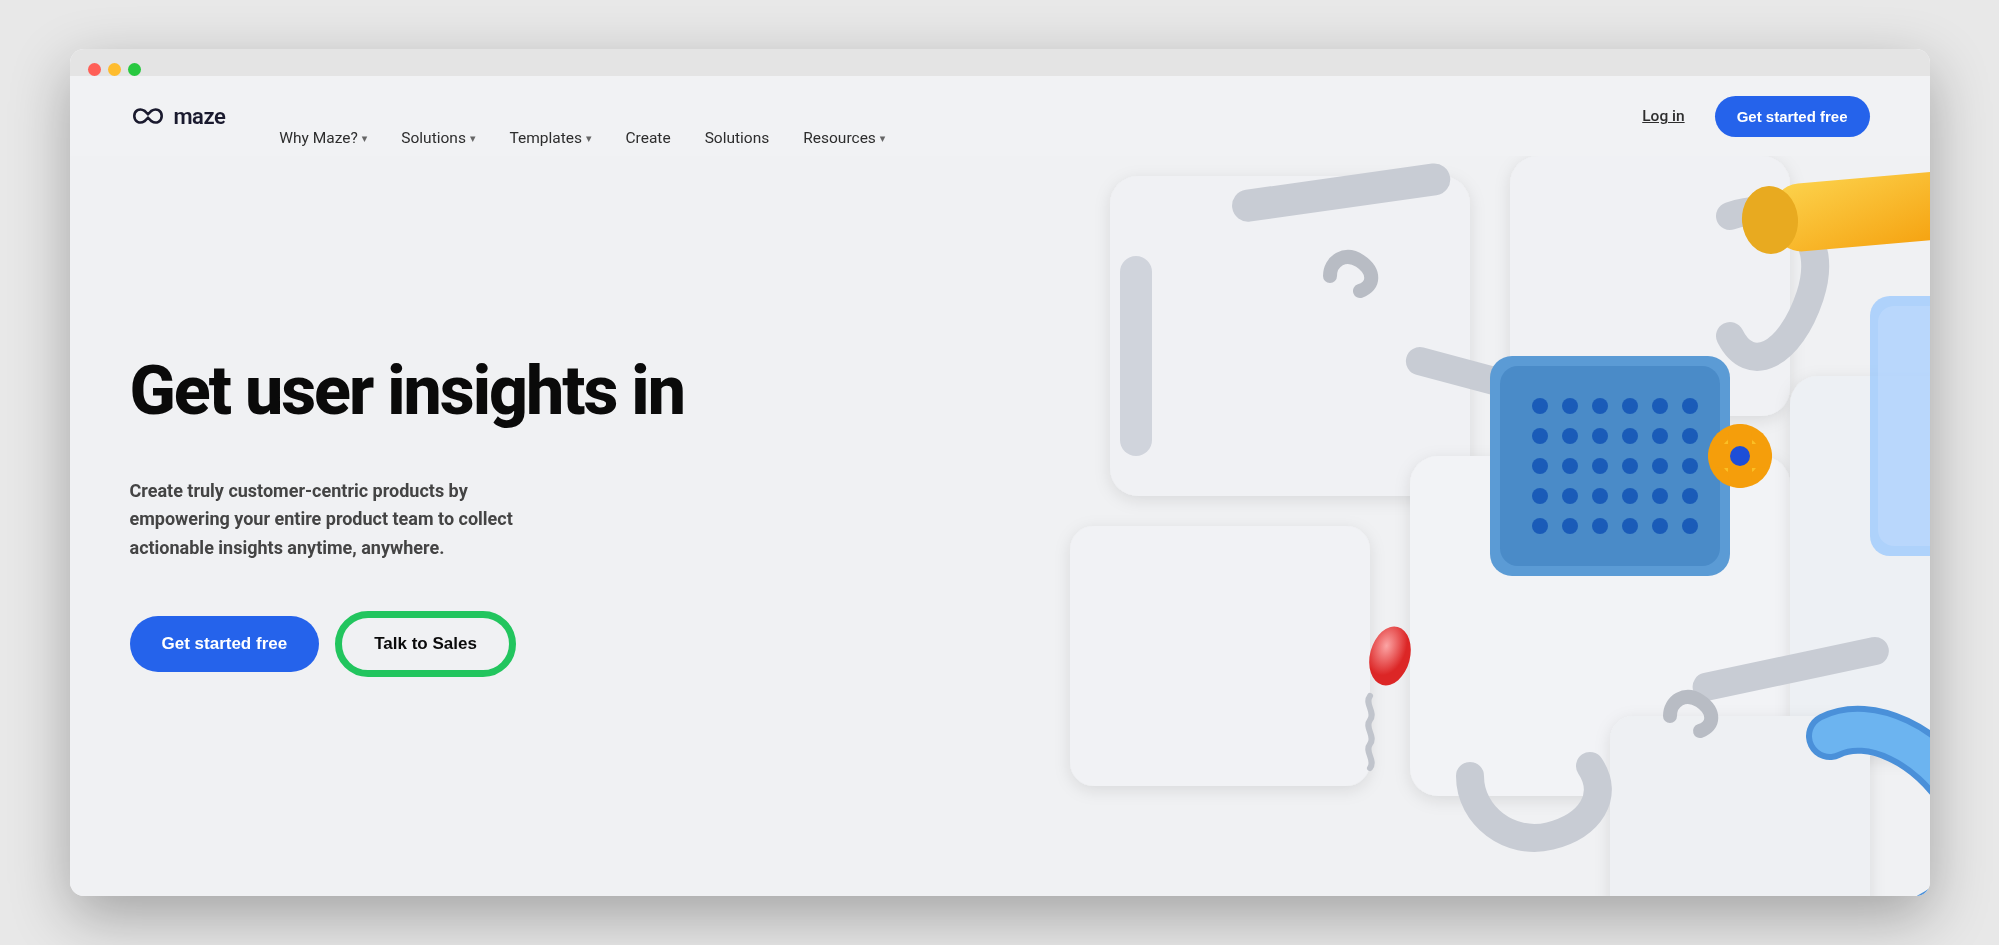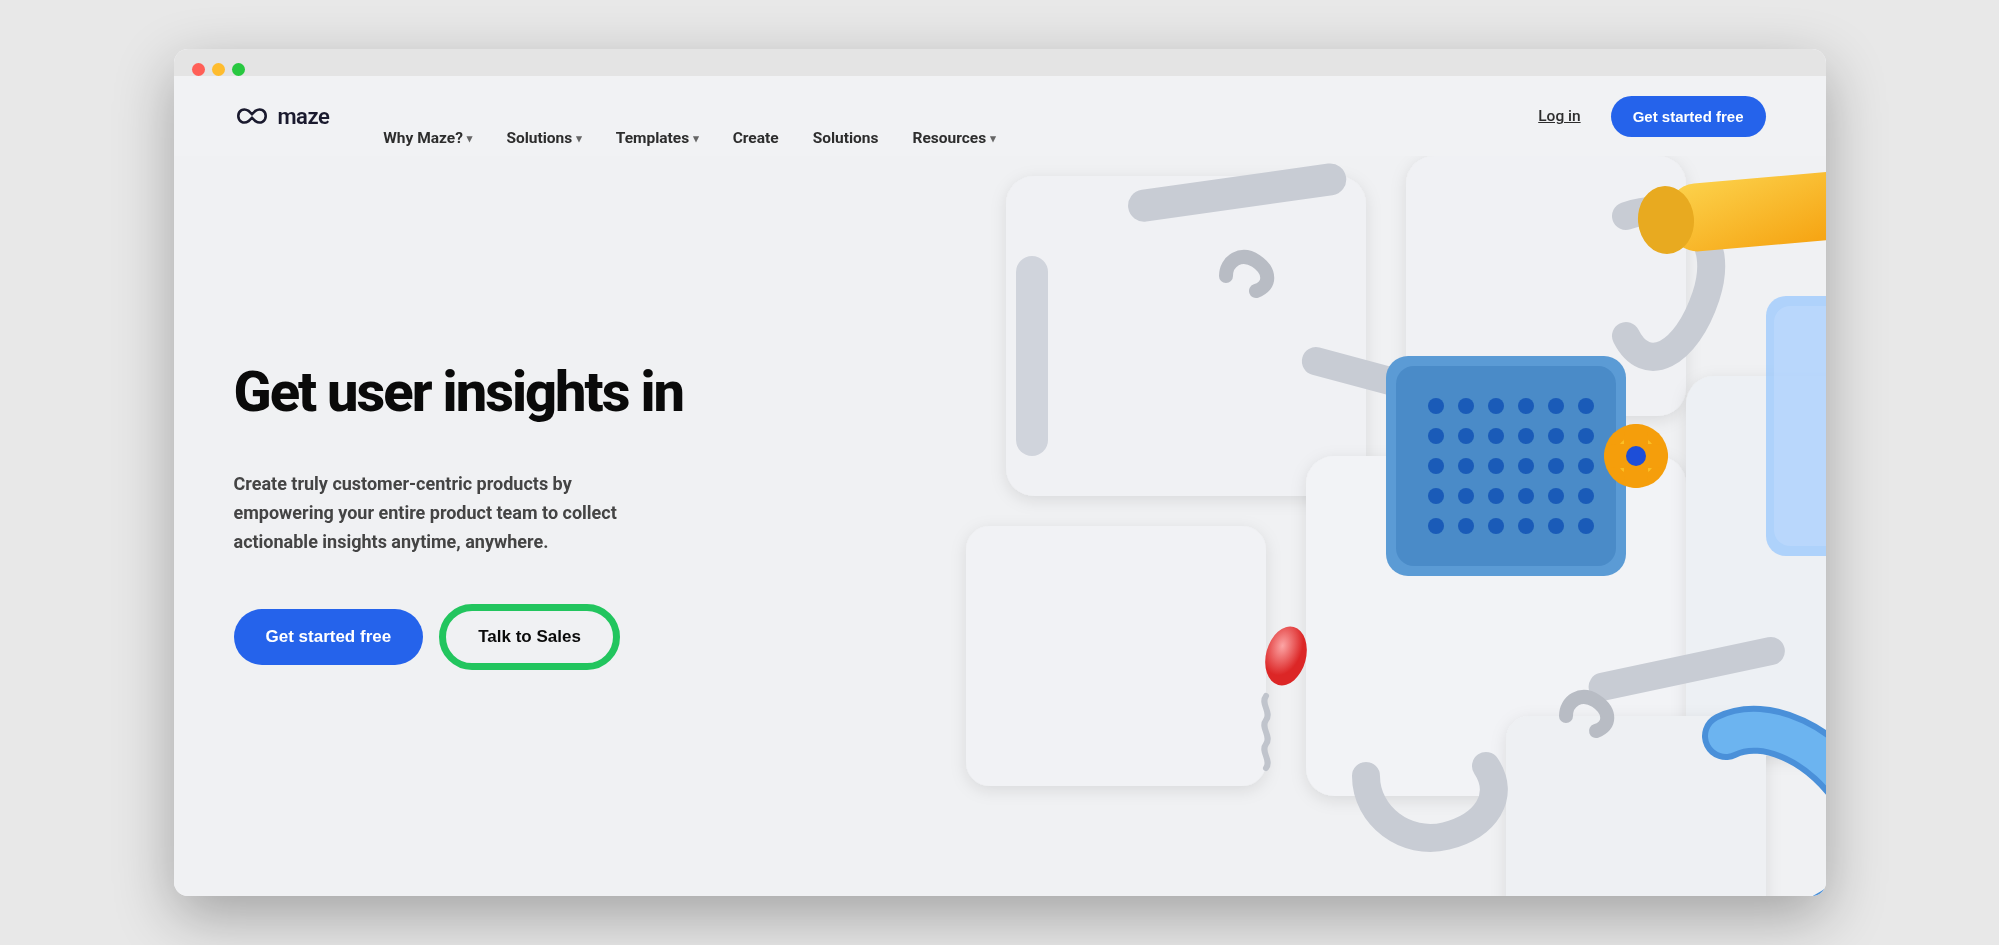--- a/index.html
+++ b/index.html
@@ -11,21 +11,21 @@
     body {
       background: #e8e8e8;
       display: flex;
       justify-content: center;
       align-items: center;
       min-height: 100vh;
       font-family: -apple-system, BlinkMacSystemFont, 'Segoe UI', Roboto, Helvetica, Arial, sans-serif;
     }
 
     .browser-window {
-      width: 1652px;
+      width: 1860px;
       background: #f5f5f7;
       border-radius: 14px;
       box-shadow: 0 20px 60px rgba(0,0,0,0.3);
       overflow: hidden;
     }
 
     .browser-chrome {
       background: #e4e4e4;
       padding: 14px 18px 0;
       display: flex;
@@ -98,21 +98,21 @@
       align-items: center;
       gap: 6px;
     }
 
     .nav-item {
       display: flex;
       align-items: center;
       gap: 4px;
       padding: 8px 14px;
       font-size: 15.5px;
-      font-weight: 700;
+      font-weight: 400;
       color: #2d2d2d;
       cursor: pointer;
       border-radius: 6px;
       white-space: nowrap;
       margin-top: 44px;
     }
 
     .nav-item .chevron {
       font-size: 11px;
       color: #666;
@@ -155,21 +155,21 @@
       overflow: hidden;
     }
 
     .hero-left {
       flex: 0 0 580px;
       position: relative;
       z-index: 5;
     }
 
     .hero-title {
-      font-size: 56px;
+      font-size: 68px;
       font-weight: 800;
       color: #0a0a0a;
       line-height: 1.08;
       letter-spacing: -2px;
       margin-bottom: 48px;
     }
 
     .hero-subtitle {
       font-size: 18px;
       font-weight: 700;

